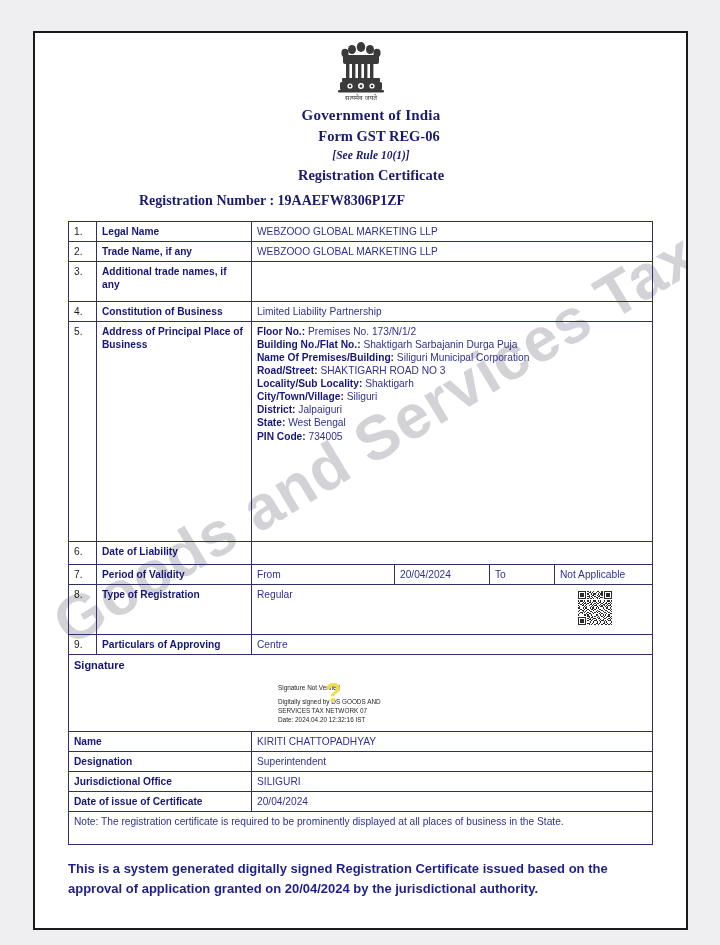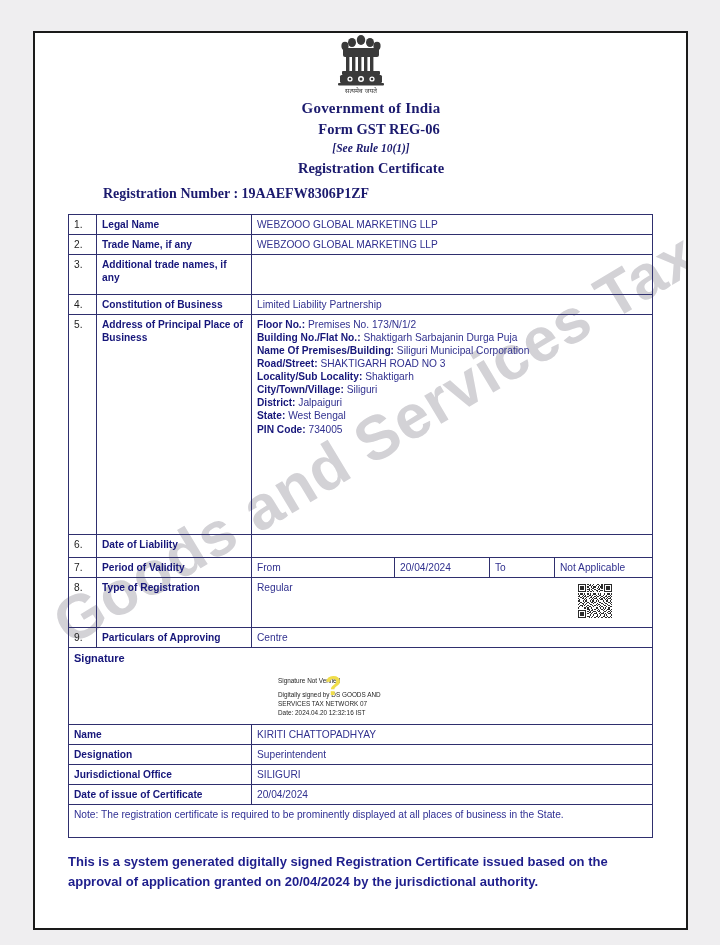--- a/index.html
+++ b/index.html
@@ -44,20 +44,21 @@
     z-index: 0;
     user-select: none;
   }
   #content {
     position: relative;
     z-index: 2;
   }
   
   .emblem-wrap {
     text-align: center;
+    padding-top: 7px;
   }
   .emblem {
     display: block;
     margin: 0 auto;
   }
   .hdr {
     text-align: center;
     font-family: "Liberation Serif", serif;
     color: #1b1a6e;
     font-weight: bold;
@@ -66,21 +67,21 @@
   .hdr-gov   { font-size: 15px; margin-top: 5px; letter-spacing: .2px; }
   .hdr-form  { font-size: 14.5px; margin-top: 4px; padding-left: 16px; }
   .hdr-rule  { font-size: 11.5px; font-style: italic; font-weight: bold; margin-top: 4px; }
   .hdr-cert  { font-size: 14.5px; margin-top: 6px; }
   .hdr-regno {
     font-family: "Liberation Serif", serif;
     color: #1b1a6e;
     font-weight: bold;
     font-size: 14px;
     margin-top: 9px;
-    padding-left: 68px;
+    padding-left: 104px;
   }
   
   .tbl-wrap {
     margin: 12px 33px 0 33px;
   }
   table.gst {
     width: 100%;
     border-collapse: collapse;
     table-layout: fixed;
     font-size: 10.2px;

